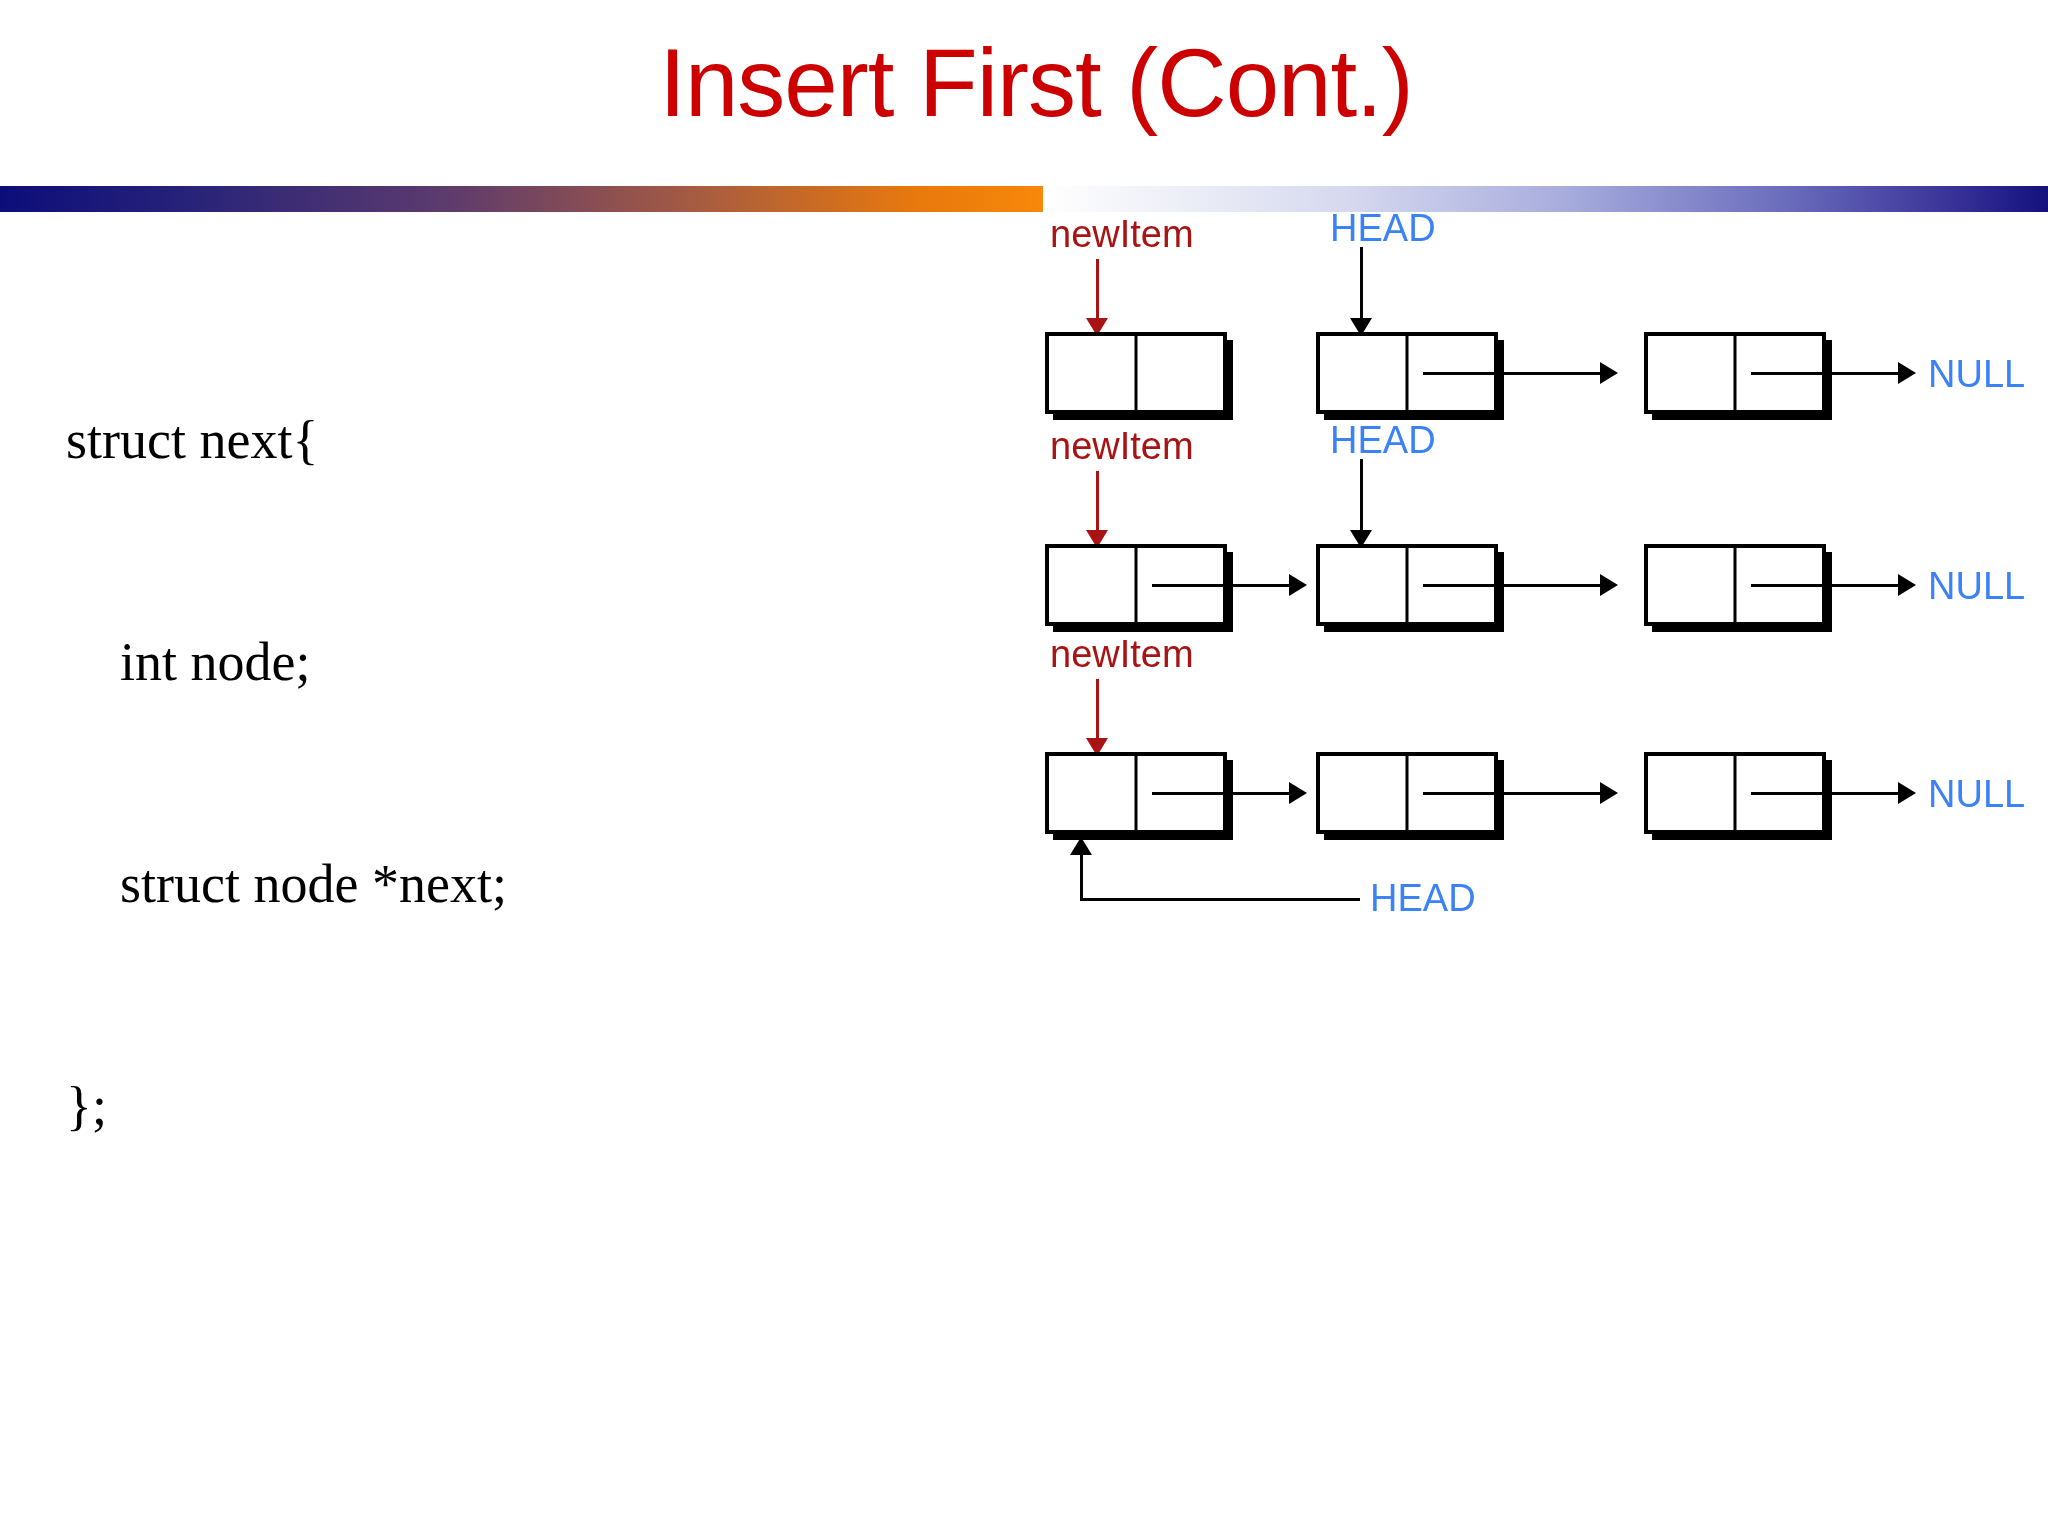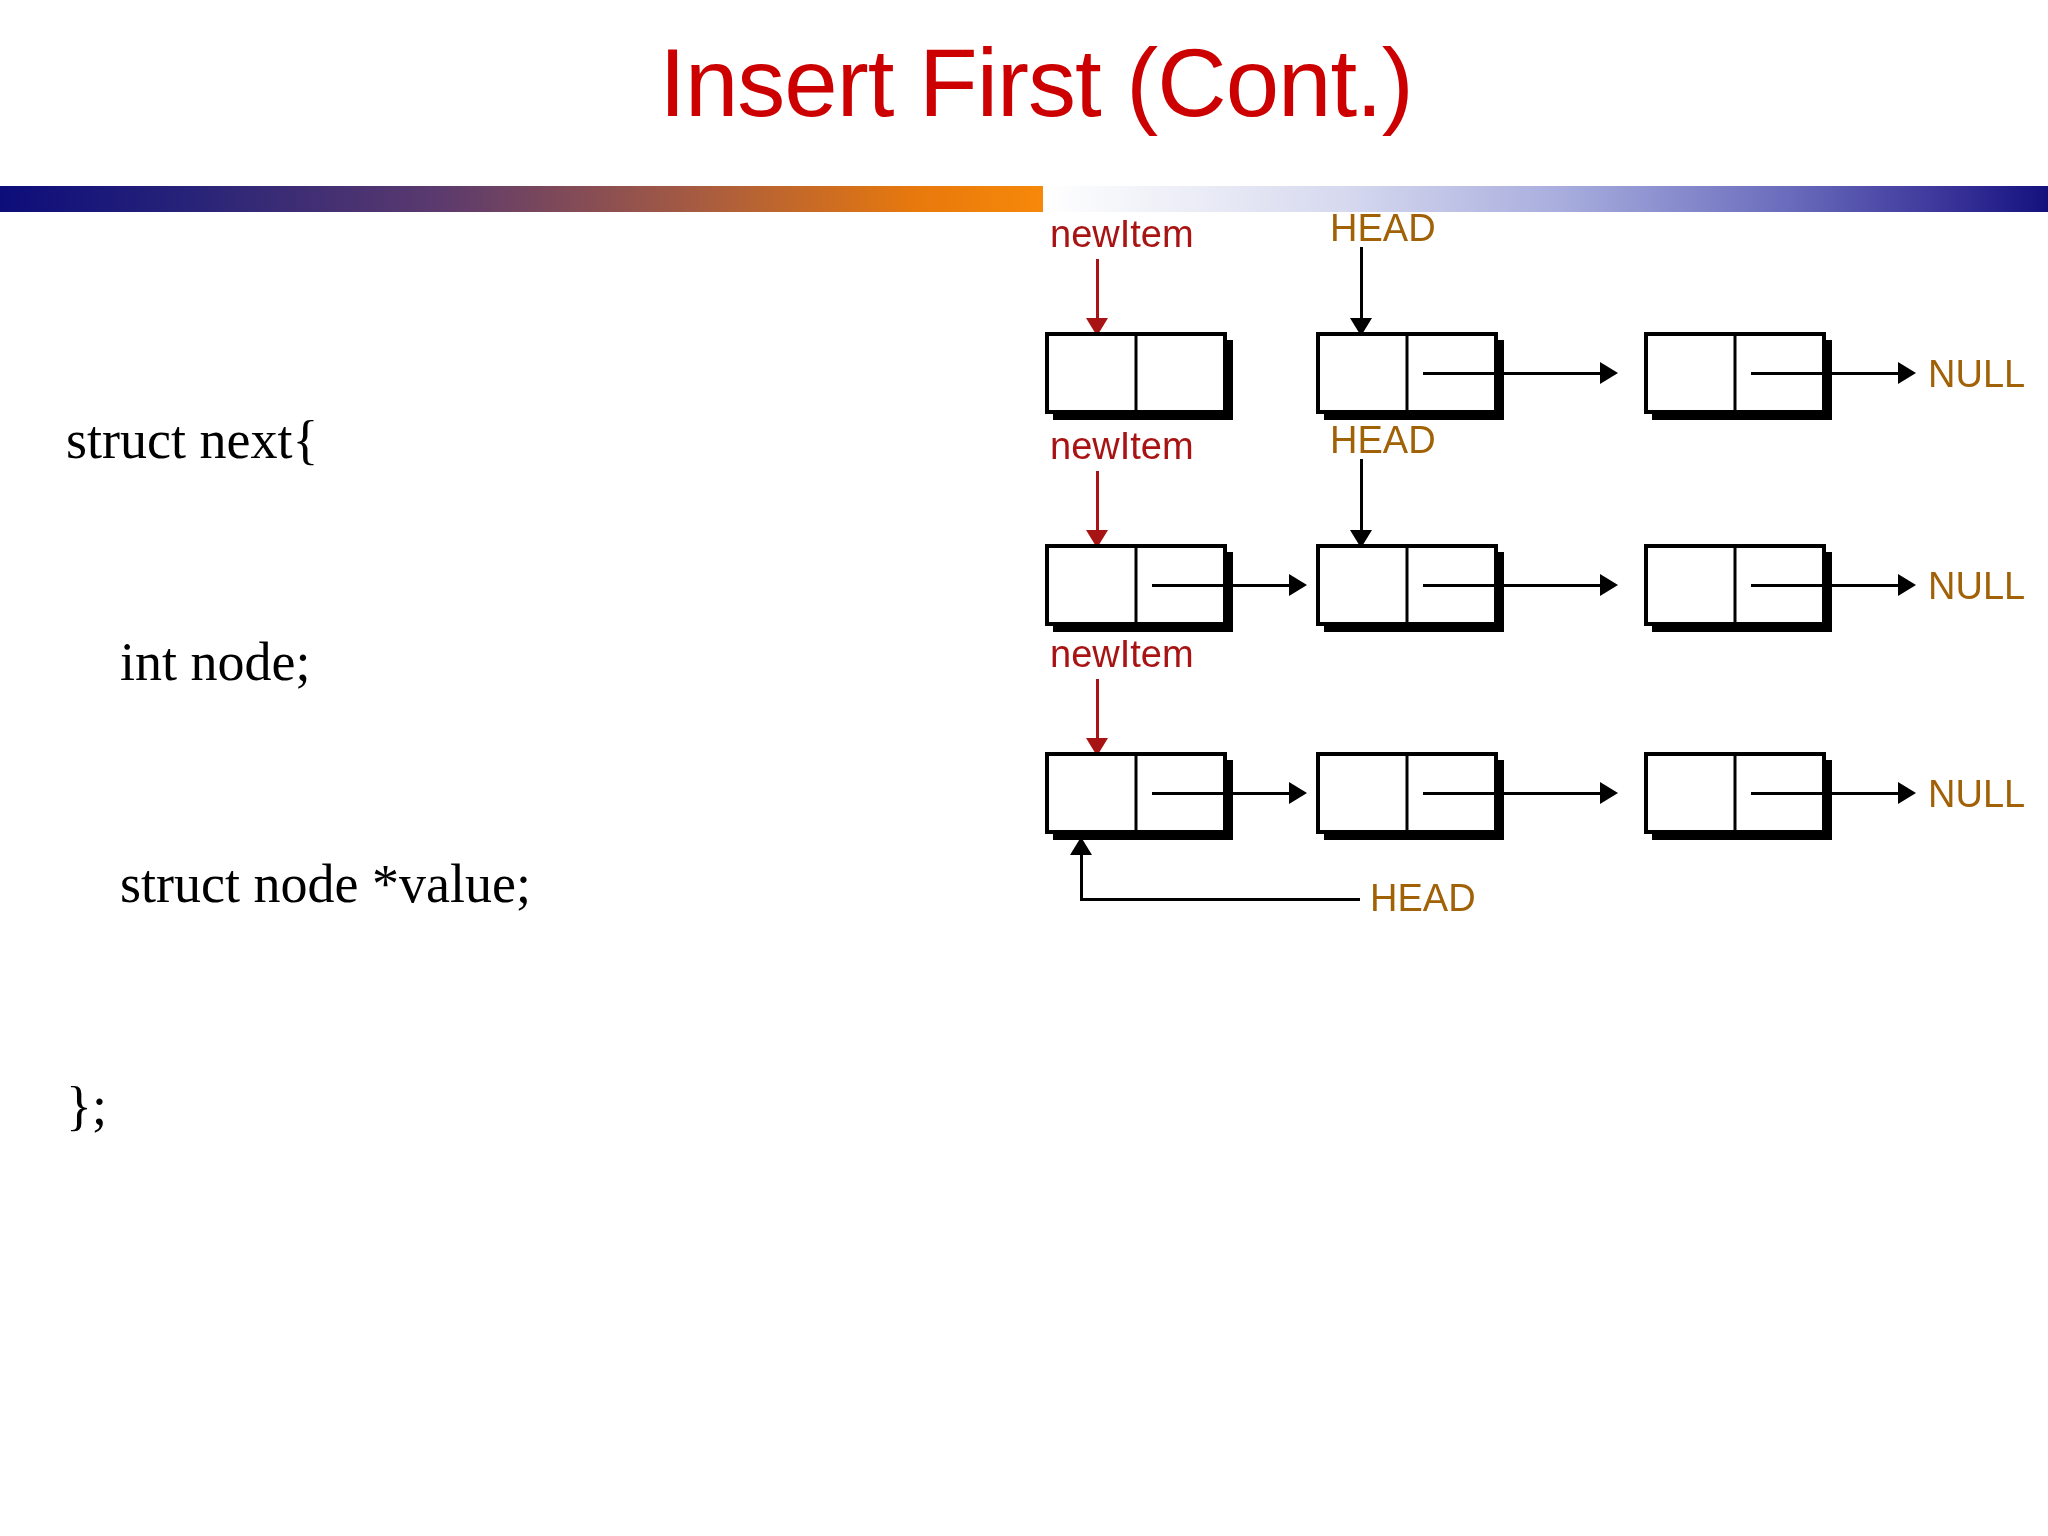--- a/index.html
+++ b/index.html
@@ -103,21 +103,21 @@
     background: #000000;
     transform: translateX(-50%);
   }
 
   
   .lbl {
     position: absolute;
     font-family: "Liberation Sans", sans-serif;
     font-size: 38px;
     font-weight: 400;
-    color: #a16207;
+    color: #3b82f6;
     white-space: nowrap;
   }
   .lbl-red { color: #A81414; }
 
   
   .h-line {
     position: absolute;
     height: 3px;
     background: #000000;
   }
@@ -173,21 +173,21 @@
   <div class="title">Insert First (Cont.)</div>
 
   <div class="divider">
     <div class="divider-left"></div>
     <div class="divider-right"></div>
   </div>
 
   <div class="code-block">
     <div class="code-line">struct next{</div>
     <div class="code-line">    int node;</div>
-    <div class="code-line">    struct node *value;</div>
+    <div class="code-line">    struct node *next;</div>
     <div class="code-line">};</div>
     <div class="code-line blank"></div>
     
     
     
     
     
     
     
     

